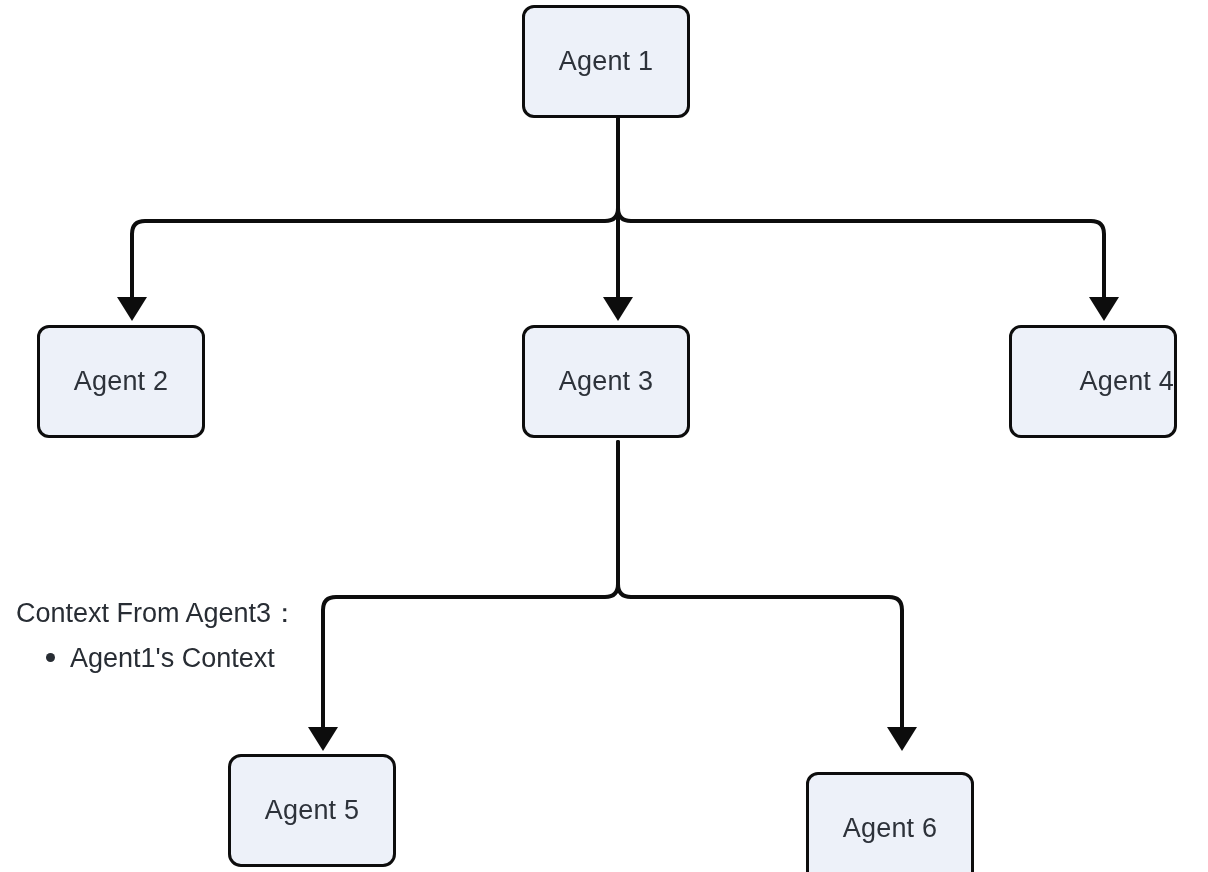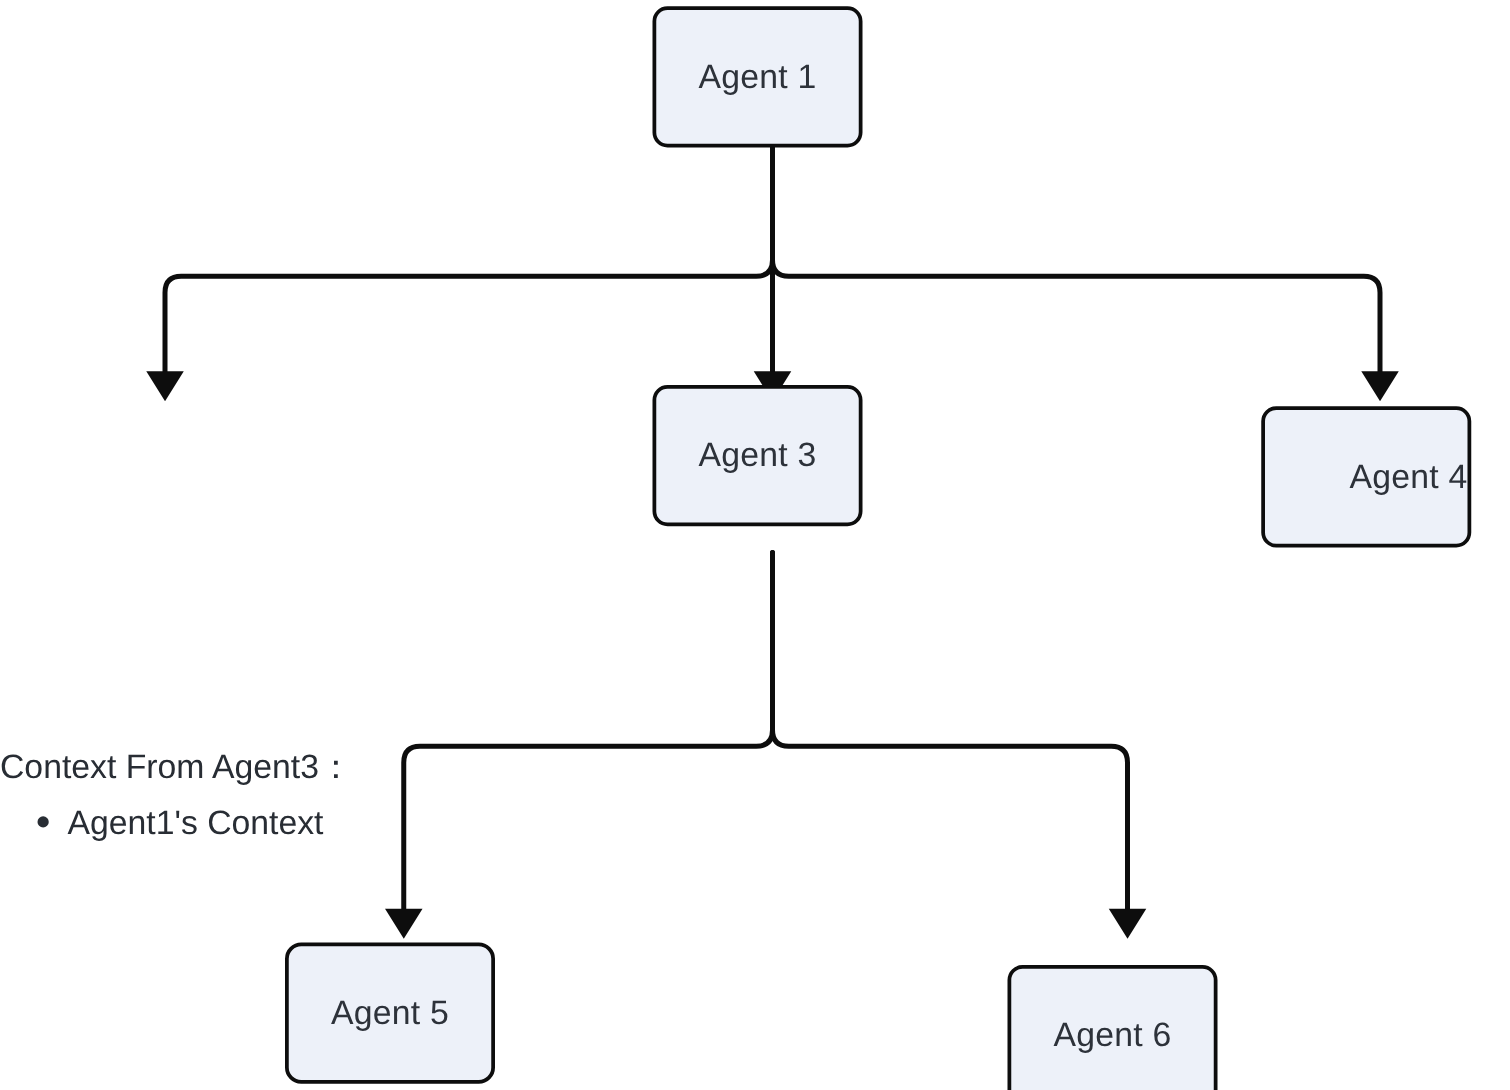--- a/index.html
+++ b/index.html
@@ -32,28 +32,28 @@
     border-radius: 12px;
     display: flex;
     align-items: center;
     justify-content: center;
     color: #2d323a;
     font-size: 27px;
     letter-spacing: 0.2px;
   }
   .node-agent1 { left: 522px; top: 5px; }
   .node-agent2 { left: 37px;  top: 325px; }
-  .node-agent3 { left: 522px; top: 308px; }
+  .node-agent3 { left: 522px; top: 325px; }
   .node-agent4 { left: 1009px; top: 325px; justify-content: flex-end; }
   .node-agent5 { left: 228px; top: 754px; border-radius: 13px; }
   .node-agent6 { left: 806px; top: 772px; }
 
   .annotation {
     position: absolute;
-    left: 0px;
+    left: 16px;
     top: 596px;
     color: #282d34;
     font-size: 27px;
     width: 330px;
   }
   .annotation-title {
     line-height: 34px;
     white-space: nowrap;
   }
   .annotation-list {
@@ -98,20 +98,23 @@
     <polygon points="117,297 147,297 132,321" fill="#0d0d0d"></polygon>
     <polygon points="603,297 633,297 618,321" fill="#0d0d0d"></polygon>
     <polygon points="1089,297 1119,297 1104,321" fill="#0d0d0d"></polygon>
     <polygon points="308,727 338,727 323,751" fill="#0d0d0d"></polygon>
     <polygon points="887,727 917,727 902,751" fill="#0d0d0d"></polygon>
   </svg>
 
   <div class="node node-agent1">
     <span>Agent 1</span>
   </div>
+  <div class="node node-agent2">
+    <span>Agent 2</span>
+  </div>
   <div class="node node-agent3">
     <span>Agent 3</span>
   </div>
   <div class="node node-agent4">
     <span>Agent 4</span>
   </div>
   <div class="node node-agent5">
     <span>Agent 5</span>
   </div>
   <div class="node node-agent6">

